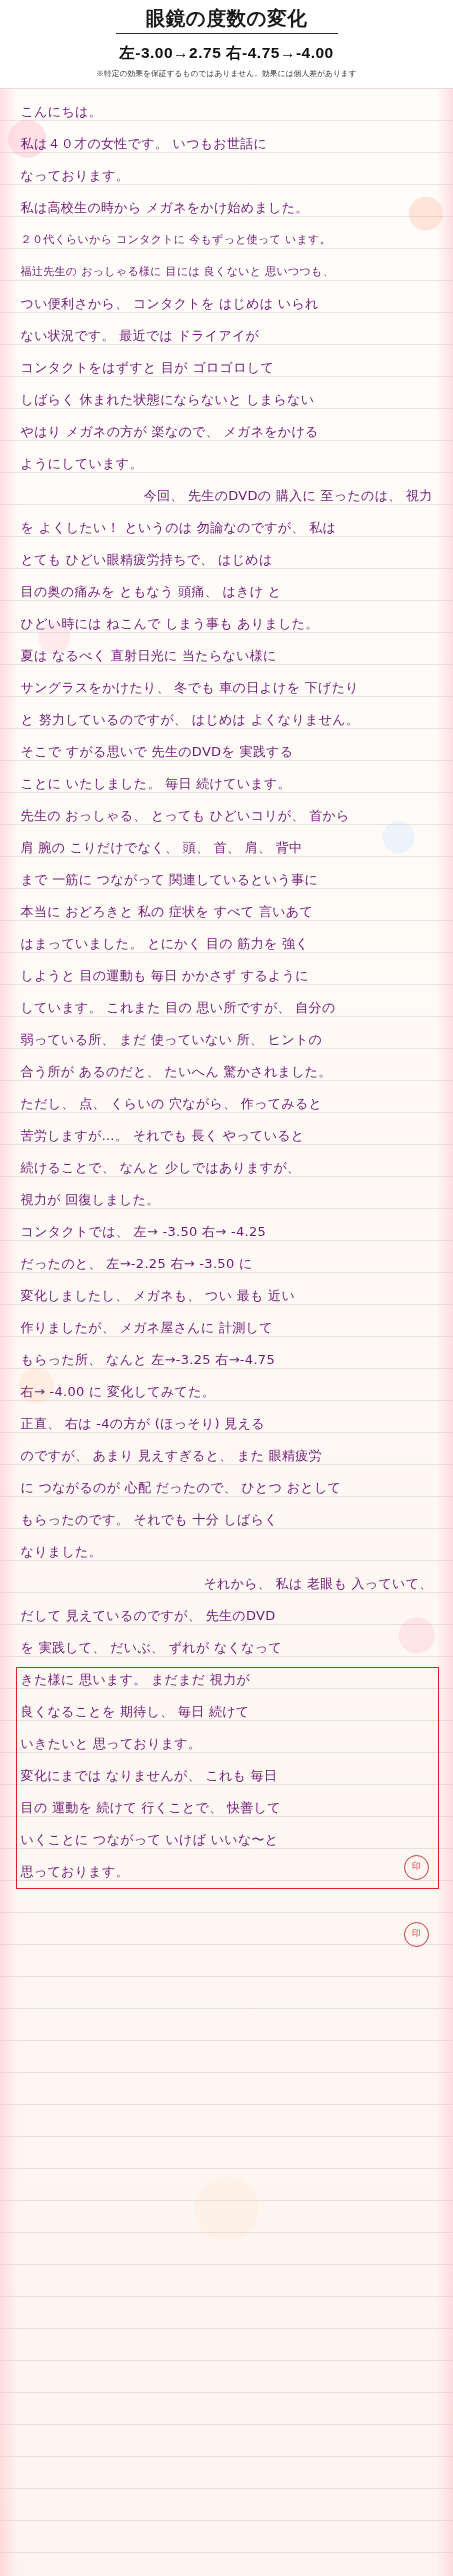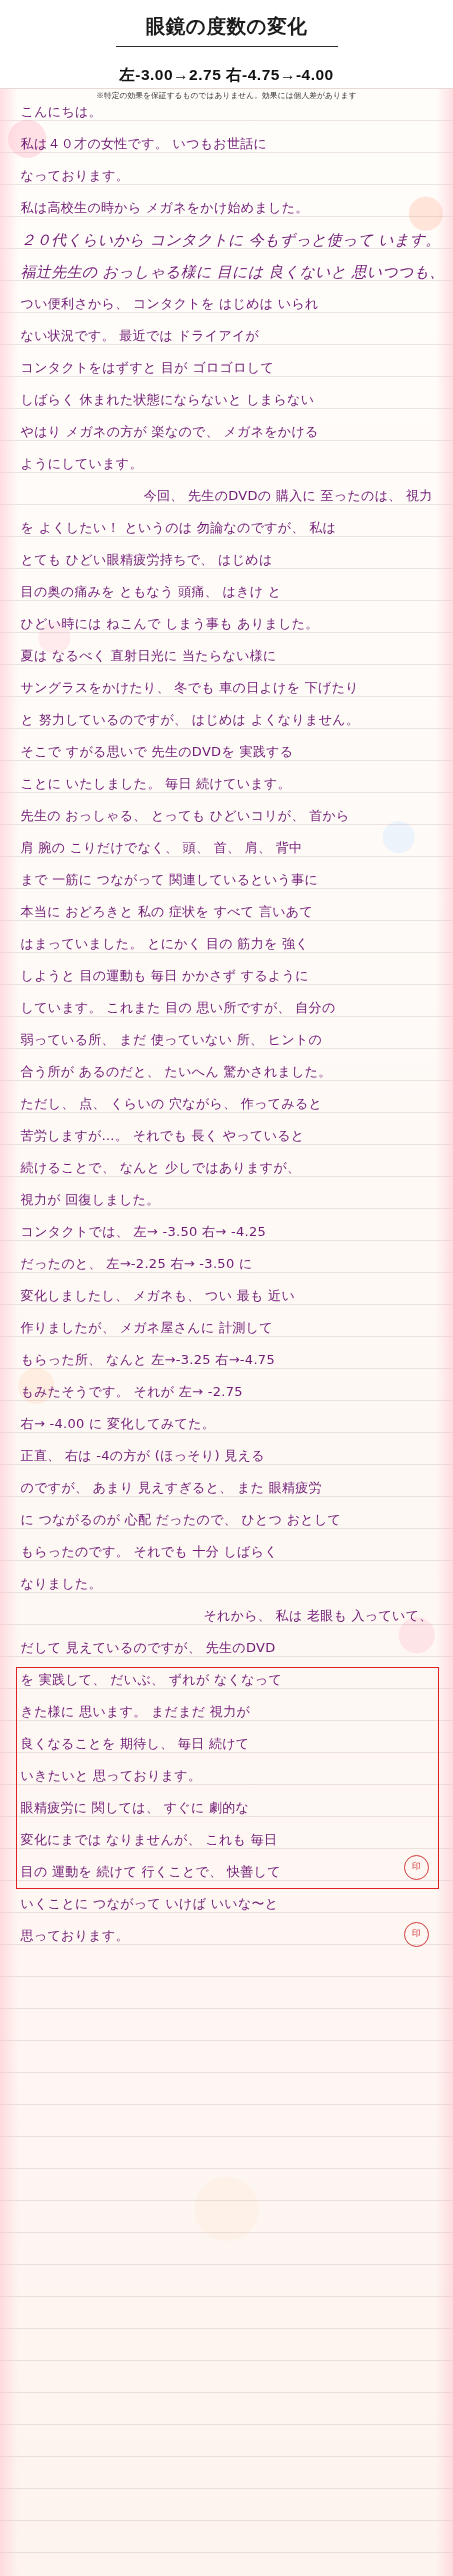--- a/index.html
+++ b/index.html
@@ -23,36 +23,36 @@
     left: 0; top: 0;
     width: 453px;
     height: 89px;
     background: #fff;
     border-bottom: 0.5px solid #e7d9d4;
     box-sizing: border-box;
     text-align: center;
     z-index: 30;
   }
   .header-title {
-    margin: 8px;
+    margin: 0;
     padding-top: 7.2px;
     font-size: 19.6px;
     line-height: 1.15;
     font-weight: 700;
     color: #1b1b1b;
     letter-spacing: 0.5px;
   }
   .header-underline {
     width: 222px;
     height: 1.5px;
     margin: 3.1px auto 0 auto;
     background: #2b2b2b;
   }
   .header-sub {
-    margin: 18px 0 0 0;
+    margin: 9px 0 0 0;
     font-size: 15.5px;
     font-weight: 700;
     color: #111;
     letter-spacing: 0.5px;
   }
   .header-note {
     margin: 4.6px 0 0 0;
     font-size: 7.7px;
     color: #333;
     letter-spacing: 0.1px;
@@ -114,21 +114,21 @@
   .line {
     height: 32px;
     line-height: 32px;
     font-size: 13px;
     color: #701a75;
     white-space: nowrap;
     letter-spacing: 0.3px;
     font-family: "DejaVu Sans", sans-serif;
   }
   .line.indent { padding-left: 17.5px; text-align: right; }
-  .line.small { font-size: 15px; font-style: italic; }
+  .line.small { font-size: 11px; }
   
   .redbox {
     position: absolute;
     left: 15.5px;
     top: 1667px;
     width: 423px;
     height: 222px;
     border: 1.5px solid #e02020;
     box-sizing: border-box;
     z-index: 20;
@@ -200,35 +200,33 @@
     <div class="line">ただし、 点、 くらいの 穴ながら、 作ってみると</div>
     <div class="line">苦労しますが…。 それでも 長く やっていると</div>
     <div class="line">続けることで、 なんと 少しではありますが、</div>
     <div class="line">視力が 回復しました。</div>
 
     <div class="line">コンタクトでは、 左→ -3.50  右→ -4.25</div>
     <div class="line">だったのと、 左→-2.25  右→ -3.50 に</div>
     <div class="line">変化しましたし、 メガネも、 つい 最も 近い</div>
     <div class="line">作りましたが、 メガネ屋さんに 計測して</div>
     <div class="line">もらった所、 なんと 左→-3.25  右→-4.75</div>
-    <div class="line">もみたそうです。 それが  左→ -2.75</div>
     <div class="line">右→ -4.00 に 変化してみてた。</div>
 
     <div class="line">正直、 右は -4の方が (ほっそり) 見える</div>
     <div class="line">のですが、 あまり 見えすぎると、 また 眼精疲労</div>
     <div class="line">に つながるのが 心配 だったので、 ひとつ おとして</div>
     <div class="line">もらったのです。 それでも 十分 しばらく</div>
     <div class="line">なりました。</div>
     <div class="line indent">それから、 私は 老眼も 入っていて、</div>
     <div class="line">だして 見えているのですが、 先生のDVD</div>
     <div class="line">を 実践して、 だいぶ、 ずれが なくなって</div>
     <div class="line">きた様に 思います。 まだまだ 視力が</div>
     <div class="line">良くなることを 期待し、 毎日 続けて</div>
     <div class="line">いきたいと 思っております。</div>
-    <div class="line">眼精疲労に 関しては、 すぐに 劇的な</div>
     <div class="line">変化にまでは なりませんが、 これも 毎日</div>
     <div class="line">目の 運動を 続けて 行くことで、 快善して</div>
     <div class="line">いくことに つながって いけば いいな〜と</div>
     <div class="line">思っております。</div>
   </div>
 
   <div class="redbox"></div>
   <div class="seal" style="top: 1855px;">印</div>
   <div class="seal" style="top: 1922px;">印</div>
 

